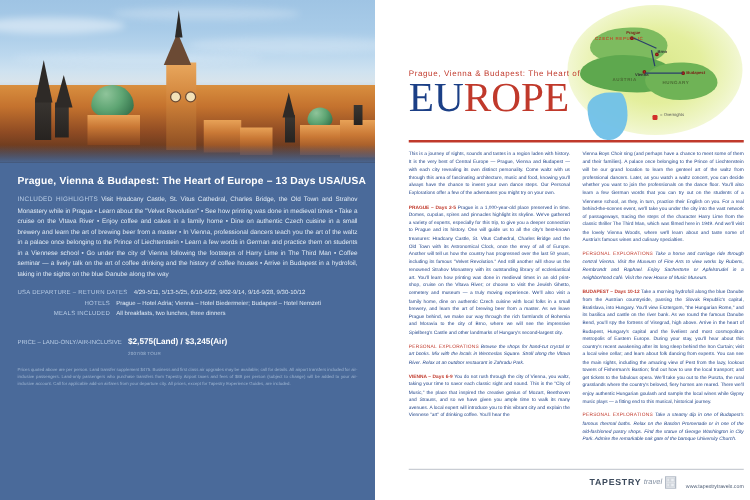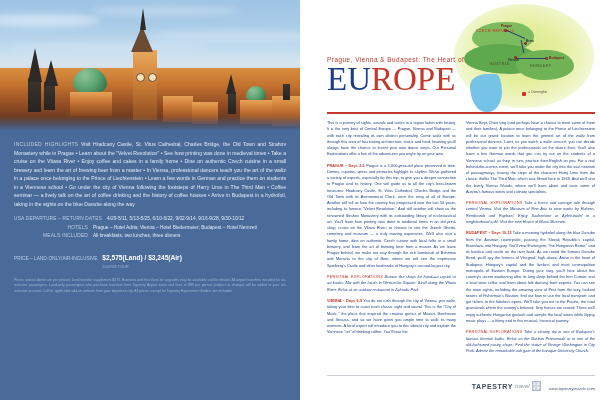--- a/index.html
+++ b/index.html
@@ -307,20 +307,24 @@
       <div class="spire" style="left:226px;bottom:36px;border-left-width:5px;border-right-width:5px;border-bottom:20px solid #2e2a27;"></div>
       <div class="dome" style="left:246px;bottom:28px;width:20px;height:16px;"></div>
       <div class="bldg" style="left:240px;bottom:6px;width:32px;height:24px;"></div>
       <div class="bldg" style="left:272px;bottom:4px;width:28px;height:30px;"></div>
       <div class="bldg dark" style="left:283px;bottom:30px;width:7px;height:16px;"></div>
 
       <div class="photo-fade"></div>
     </div>
 
     <div class="blue-block">
+      <div class="lp-title-row">
+        <div class="lp-title">Prague, Vienna &amp; Budapest: The Heart of Europe – 13 Days USA/USA</div>
+
+      </div>
 
       <div class="lp-highlights">
         <span class="lbl">INCLUDED HIGHLIGHTS</span>
         <span>Visit Hradcany Castle, St. Vitus Cathedral, Charles Bridge, the Old Town and Strahov Monastery while in Prague • Learn about the "Velvet Revolution" • See how printing was done in medieval times • Take a cruise on the Vltava River • Enjoy coffee and cakes in a family home • Dine on authentic Czech cuisine in a small brewery and learn the art of brewing beer from a master • In Vienna, professional dancers teach you the art of the waltz in a palace once belonging to the Prince of Liechtenstein • Learn a few words in German and practice them on students in a Viennese school • Go under the city of Vienna following the footsteps of Harry Lime in The Third Man • Coffee seminar — a lively talk on the art of coffee drinking and the history of coffee houses • Arrive in Budapest in a hydrofoil, taking in the sights on the blue Danube along the way</span>
       </div>
 
       <div class="lp-meta">
         <div class="lp-meta-row">
           <div class="lp-meta-key">USA DEPARTURE – RETURN DATES</div>
           <div class="lp-meta-val">4/29-5/11, 5/13-5/25, 6/10-6/22, 9/02-9/14, 9/16-9/28, 9/30-10/12</div>

